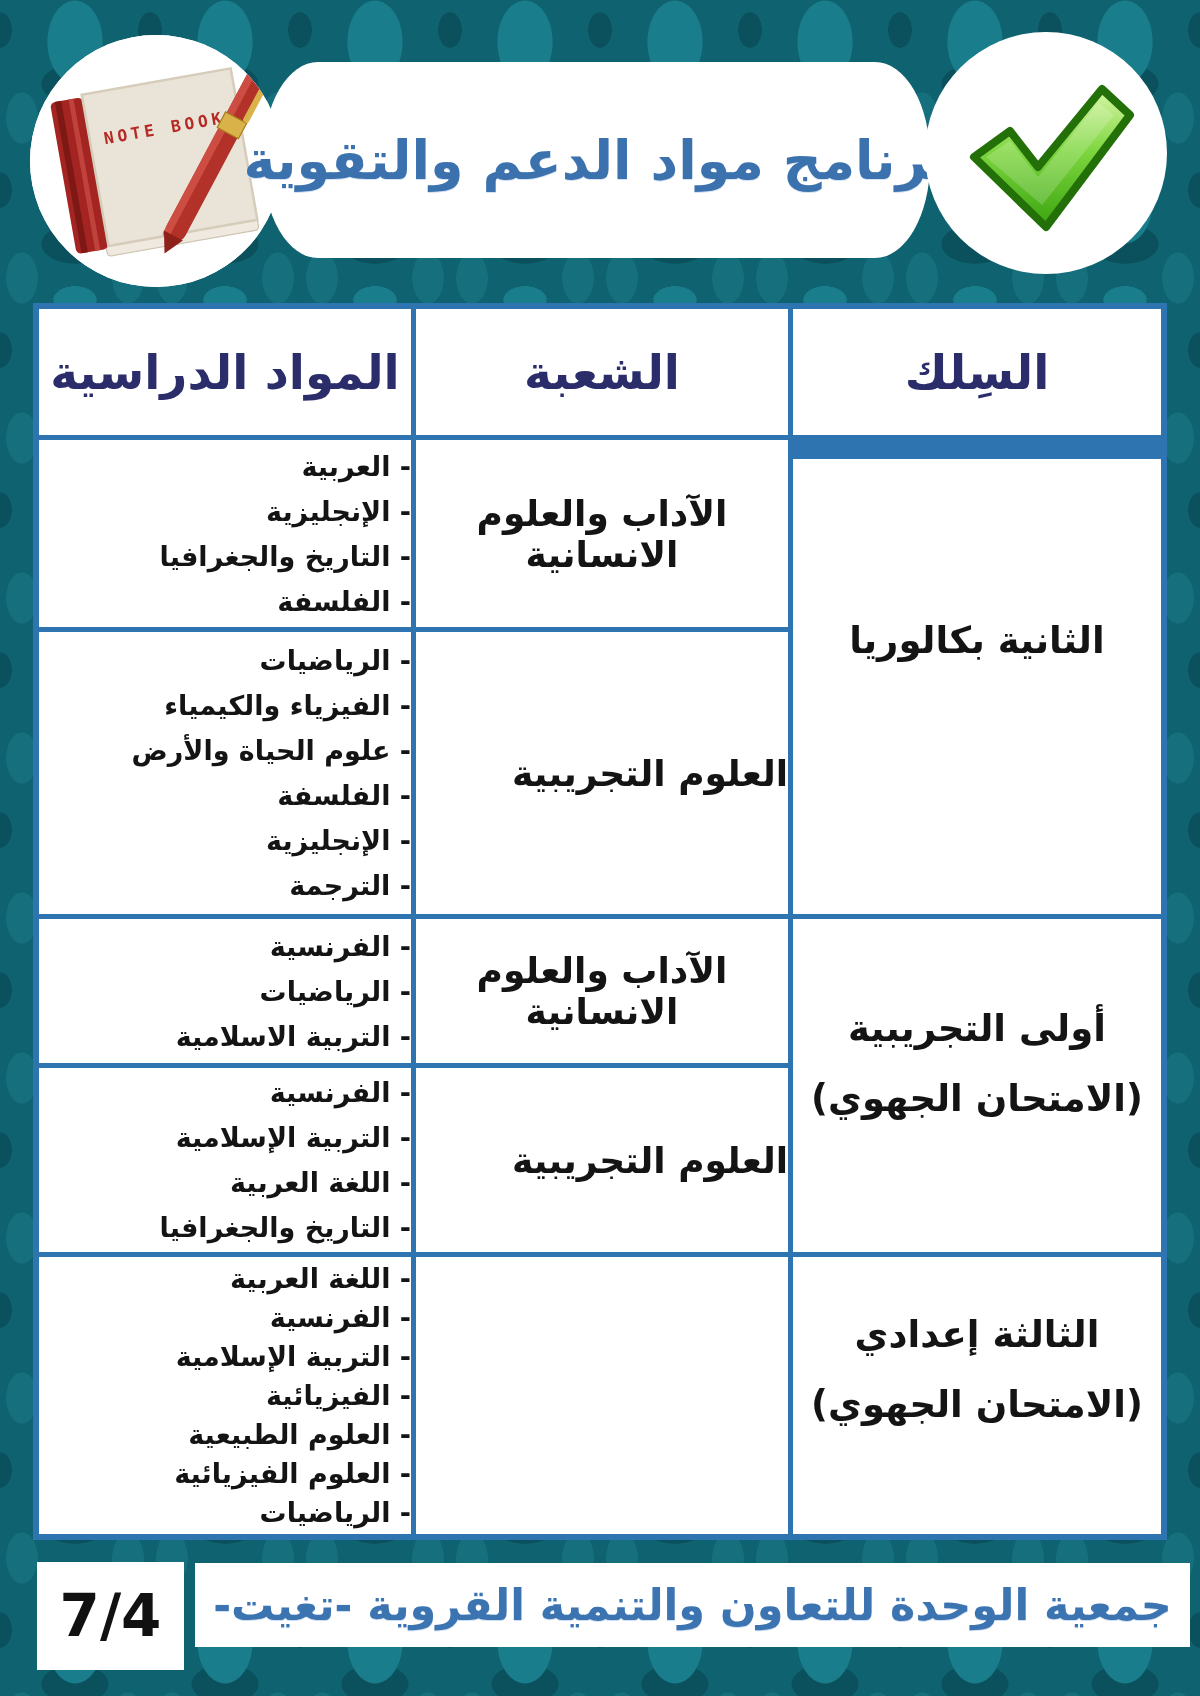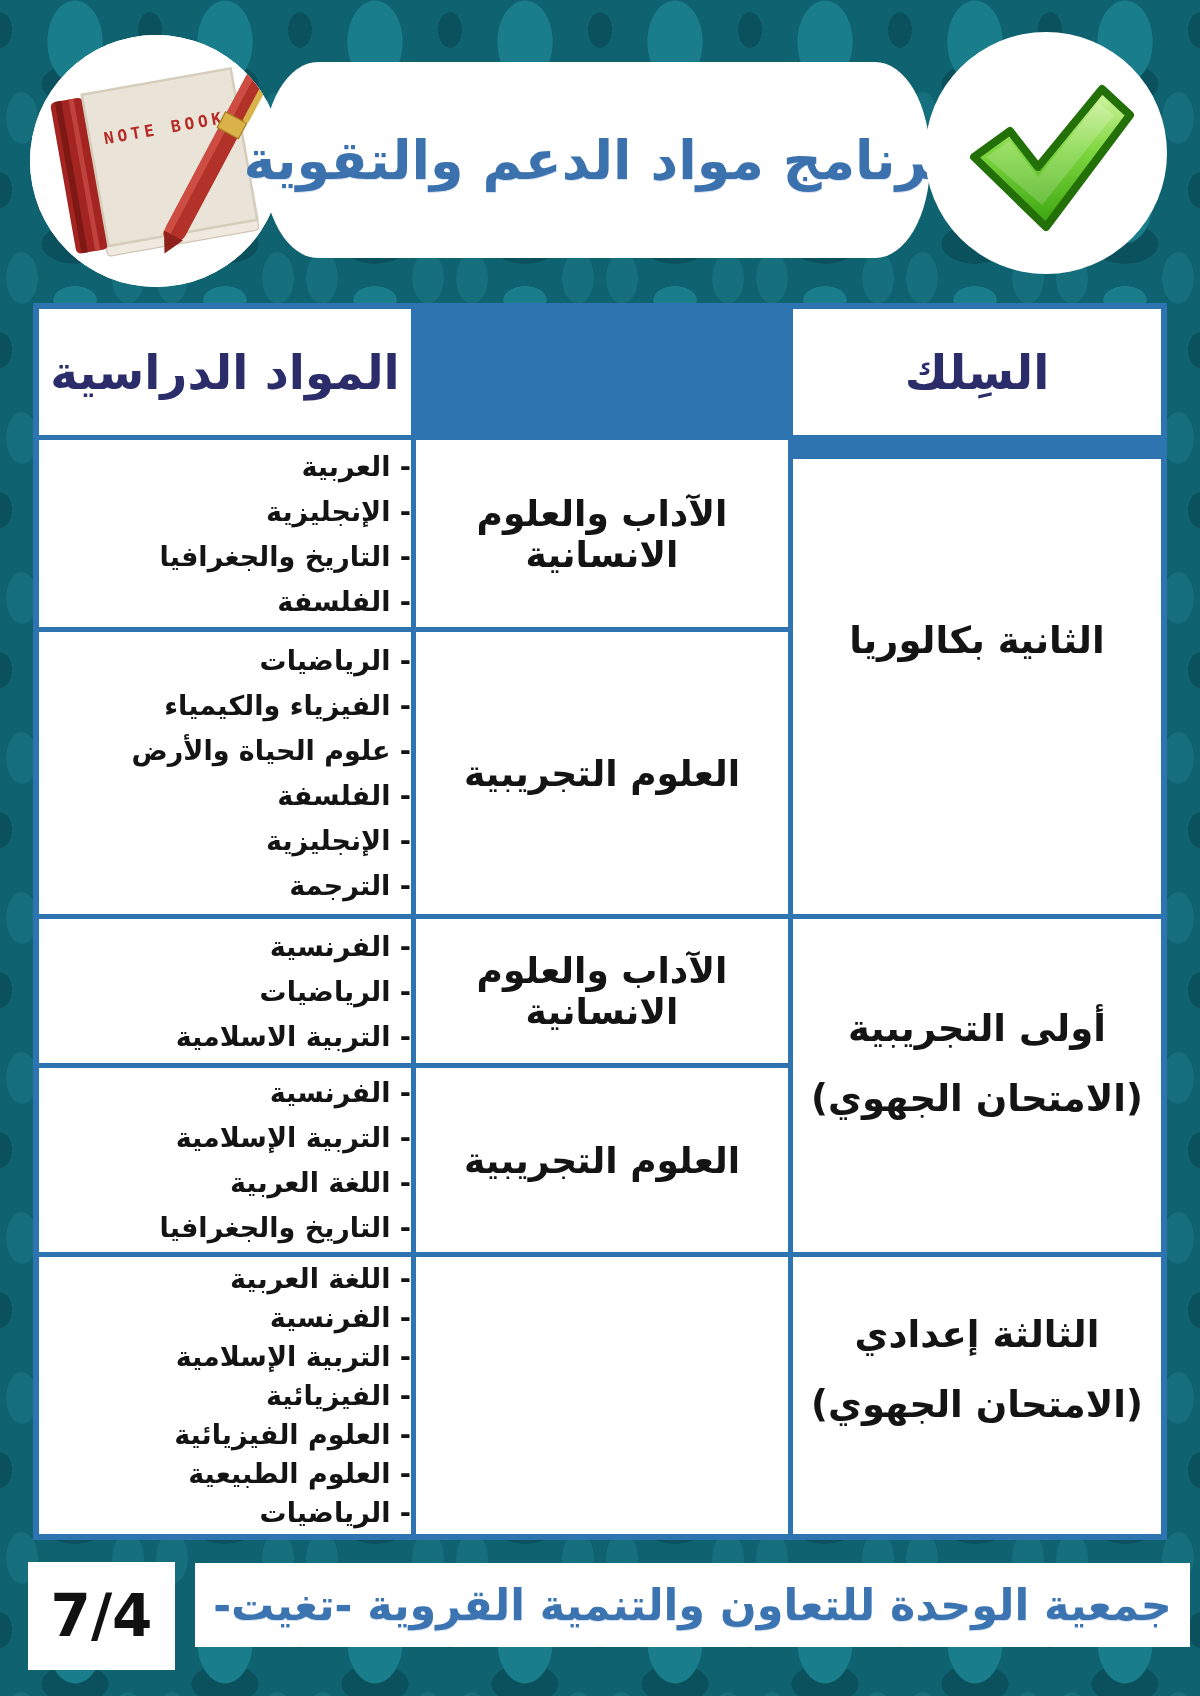--- a/index.html
+++ b/index.html
@@ -45,28 +45,28 @@
   .cell.head{align-items:center;}
   .cell.head span{color:#2b2d6b;font-size:47px;font-weight:bold;}
   .cell.track{grid-column:1;align-items:center;text-align:center;}
   .cell.track .line{color:#141414;font-size:37px;font-weight:bold;line-height:70px;white-space:nowrap;}
   .track1{grid-row:2/4;margin-top:19px;}
   .track2{grid-row:4/6;}
   .track3{grid-row:6/7;}
   .track1 .block{transform:translateY(-46px);}
   .track2 .block{transform:translateY(-22px);}
   .track3 .block{transform:translateY(-26px);}
-  .cell.branch{grid-column:2;align-items:center;text-align:center;}
+  .cell.branch{grid-column:2;align-items:flex-start;text-align:center;}
   .cell.branch span{color:#141414;font-size:36px;font-weight:bold;}
   .cell.subjects{grid-column:3;align-items:flex-start;box-sizing:border-box;}
   .cell.subjects .subj{color:#141414;font-size:27px;font-weight:bold;line-height:45px;white-space:nowrap;}
   .cell.subjects.r5 .subj{line-height:39px;}
   
   .page-box{
-    position:absolute;left:28px;top:1562px;width:147px;height:108px;background:#fff;
+    position:absolute;left:37px;top:1562px;width:147px;height:108px;background:#fff;
     display:flex;align-items:center;justify-content:center;
   }
   .page-box span{color:#111;font-size:58px;font-weight:bold;font-family:"DejaVu Sans",sans-serif;}
   .footer-bar{
     position:absolute;left:195px;top:1563px;width:995px;height:84px;background:#fff;
     display:flex;align-items:center;justify-content:center;
   }
   .footer-bar span{color:#3b74b1;font-size:43px;font-weight:bold;white-space:nowrap;
     text-shadow:0 1px 0 #cfdff1;}
 </style>
@@ -112,20 +112,23 @@
       </defs>
       <polygon points="14,52 32,39 46,57 78,18 92,31 50,87" fill="url(#gchk)" stroke="#237008" stroke-width="4" stroke-linejoin="round"></polygon>
       <polygon points="20,52 32,44 46,62 76,25 84,31 48,76" fill="#ffffff" opacity="0.18"></polygon>
     </svg>
   </div>
 
   <div class="grid">
     <div class="cell head" style="grid-column:1">
       <span>السِلك</span>
     </div>
+    <div class="cell head" style="grid-column:2">
+      <span>الشعبة</span>
+    </div>
     <div class="cell head" style="grid-column:3">
       <span>المواد الدراسية</span>
     </div>
 
     <div class="cell track track1">
       <div class="block">
         <div class="line">الثانية بكالوريا</div>
       </div>
     </div>
     <div class="cell track track2">
@@ -180,22 +183,22 @@
       <div class="subj">- الفرنسية</div>
       <div class="subj">- التربية الإسلامية</div>
       <div class="subj">- اللغة العربية</div>
       <div class="subj">- التاريخ والجغرافيا</div>
     </div>
     <div class="cell subjects r5" style="grid-row:6">
       <div class="subj">- اللغة العربية</div>
       <div class="subj">- الفرنسية</div>
       <div class="subj">- التربية الإسلامية</div>
       <div class="subj">- الفيزيائية</div>
+      <div class="subj">- العلوم الطبيعية</div>
       <div class="subj">- العلوم الفيزيائية</div>
-      <div class="subj">- العلوم الطبيعية</div>
       <div class="subj">- الرياضيات</div>
     </div>
   </div>
 
   <div class="page-box" dir="ltr">
     <span>7/4</span>
   </div>
   <div class="footer-bar">
     <span>جمعية الوحدة للتعاون والتنمية القروية -تغيت-</span>
   </div>

